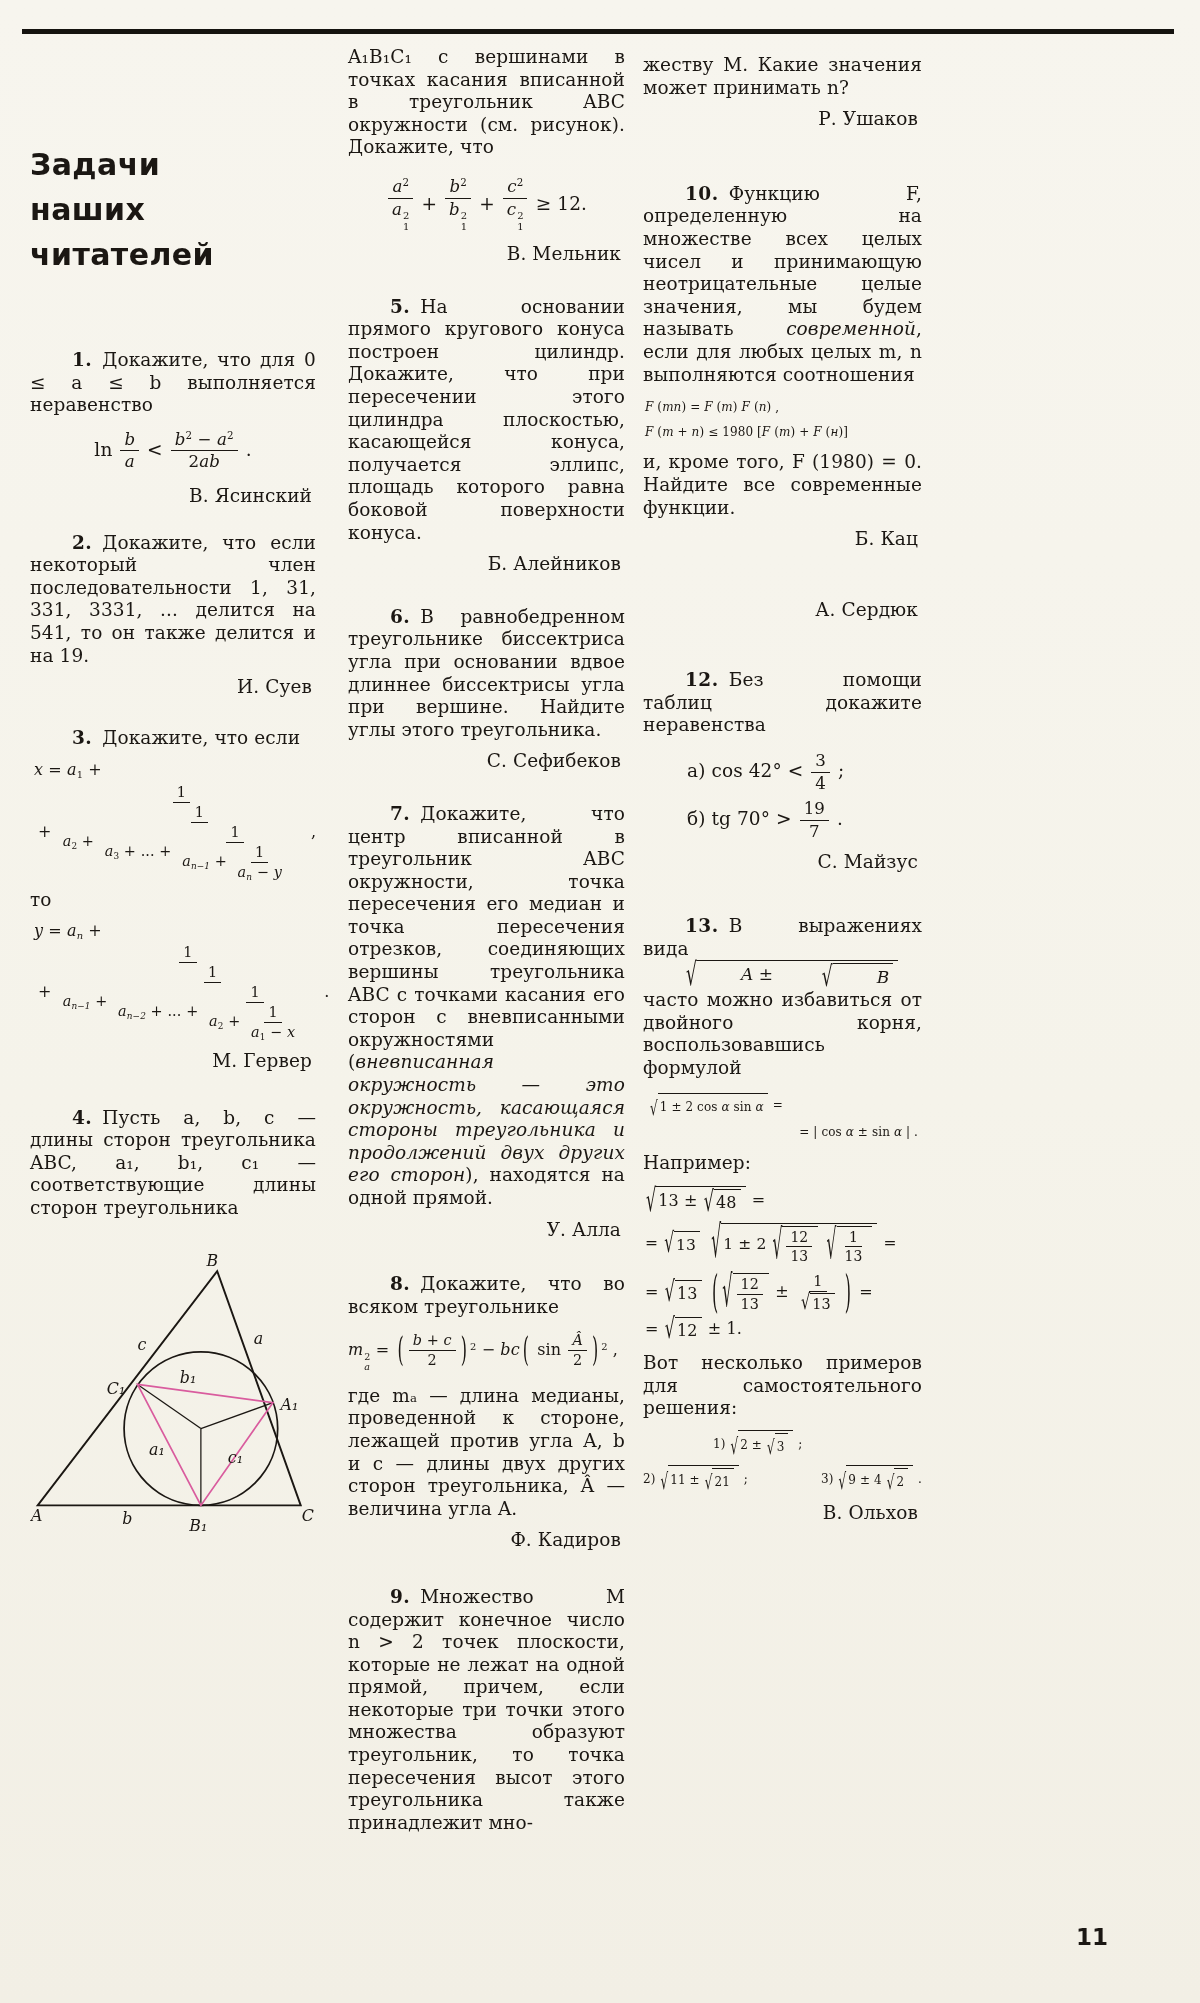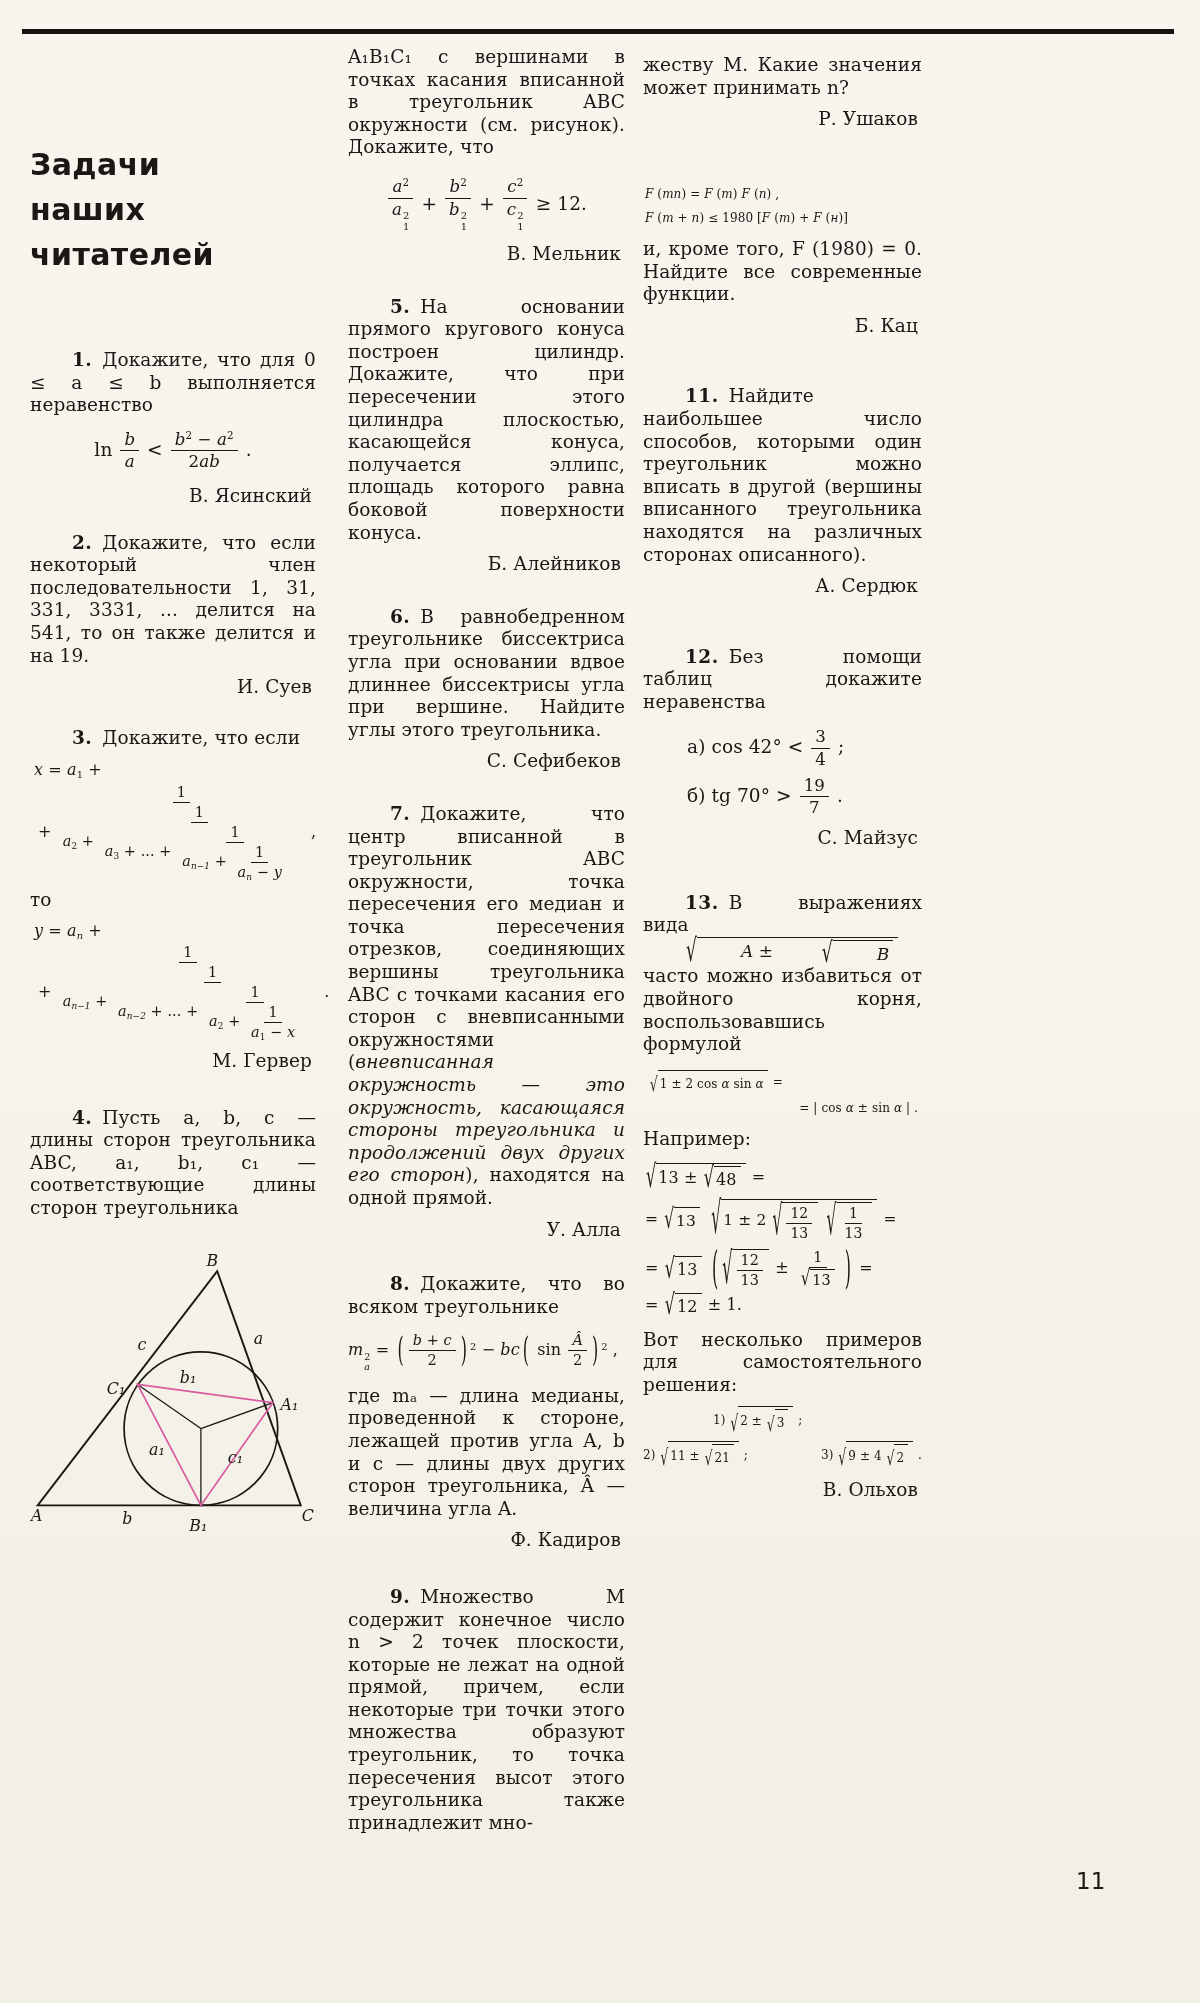--- a/index.html
+++ b/index.html
@@ -43,22 +43,22 @@
   .sqrt{display:inline-flex;align-items:flex-end;vertical-align:middle;margin:0 1px}
   .rsign{line-height:0.95;display:inline-block}
   .rbody{display:inline-block;border-top:1.6px solid #1b1713;padding:2px 4px 0 2px}
   .ud{display:inline-flex;flex-direction:column;align-items:flex-start;font-size:0.6em;
       line-height:1.1;vertical-align:-0.45em;margin-left:1px}
   .big{display:inline-block;line-height:1;vertical-align:middle;margin:0 3px;font-weight:300}
   .sp{display:inline-block}
   
   .figure{margin:28px 0 0 0;padding:0}
   .figure svg text{font-family:"DejaVu Serif",serif;font-style:italic;font-size:16.5px;fill:#1b1713}
-  .pagenum{position:absolute;left:1076px;top:1868px;font-family:"DejaVu Sans","Liberation Sans",sans-serif;
-           font-weight:normal;font-size:23px}
+  .pagenum{position:absolute;left:1076px;top:1924px;font-family:"DejaVu Sans","Liberation Sans",sans-serif;
+           font-weight:bold;font-size:23px}
   
   .col3 .prob{margin-top:48px}
 </style>
 </head>
 <body>
 
 <div class="page">
   <div class="toprule"></div>
 
   <section class="col col1">
@@ -203,28 +203,28 @@
     <div class="prob" style="margin-top:34px">
       <p class="ptext"><b class="pnum">9.</b><span>Множество M содержит конечное число n &gt; 2 точек плоскости, которые не лежат на одной прямой, причем, если некоторые три точки этого множества образуют треугольник, то точка пересечения высот этого треугольника также принадлежит мно-</span></p>
     </div>
   </section>
 
   <section class="col col3">
     <p class="plain" style="margin-top:8px">жеству M. Какие значения может принимать n?</p>
     <div class="author">Р. Ушаков</div>
 
     <div class="prob" style="margin-top:52px">
+      <p class="ptext"><b class="pnum">10.</b><span>Функцию F, определенную на множестве всех целых чисел и принимающую неотрицательные целые значения, мы будем называть </span><span class="ital">современной</span><span>, если для любых целых m, n выполняются соотношения</span></p>
       <div class="dformula left fs17" style="margin:10px 0 2px 2px"><span class="mv">F</span><span class="mt"> (</span><span class="mv">mn</span><span class="mt">) = </span><span class="mv">F</span><span class="mt"> (</span><span class="mv">m</span><span class="mt">) </span><span class="mv">F</span><span class="mt"> (</span><span class="mv">n</span><span class="mt">) ,</span></div>
       <div class="dformula left fs17" style="margin:2px 0 8px 2px"><span class="mv">F</span><span class="mt"> (</span><span class="mv">m + n</span><span class="mt">) ≤ 1980 [</span><span class="mv">F</span><span class="mt"> (</span><span class="mv">m</span><span class="mt">) + </span><span class="mv">F</span><span class="mt"> (</span><span class="mv">н</span><span class="mt">)]</span></div>
       <p class="plain">и, кроме того, F (1980) = 0. Найдите все современные функции.</p>
       <div class="author">Б. Кац</div>
     </div>
 
     <div class="prob">
-      <p class="ptext"><b class="pnum">11.</b><span>Найдите наибольшее число способов, которыми один треугольник можно вписать в другой (вершины вписанного треугольника находятся на различных сторонах описанного).</span></p>
       <div class="author">А. Сердюк</div>
     </div>
 
     <div class="prob">
       <p class="ptext"><b class="pnum">12.</b><span>Без помощи таблиц докажите неравенства</span></p>
       <div class="dformula left" style="margin:14px 0 6px 44px"><span class="mt">а)  cos 42° &lt; </span><span class="frac">
             <span class="num"><span class="mt">3</span></span>
             <span class="den"><span class="mt">4</span></span>
           </span><span class="mt"> ;</span></div>
       <div class="dformula left" style="margin:6px 0 8px 44px"><span class="mt">б)  tg 70° &gt; </span><span class="frac">

